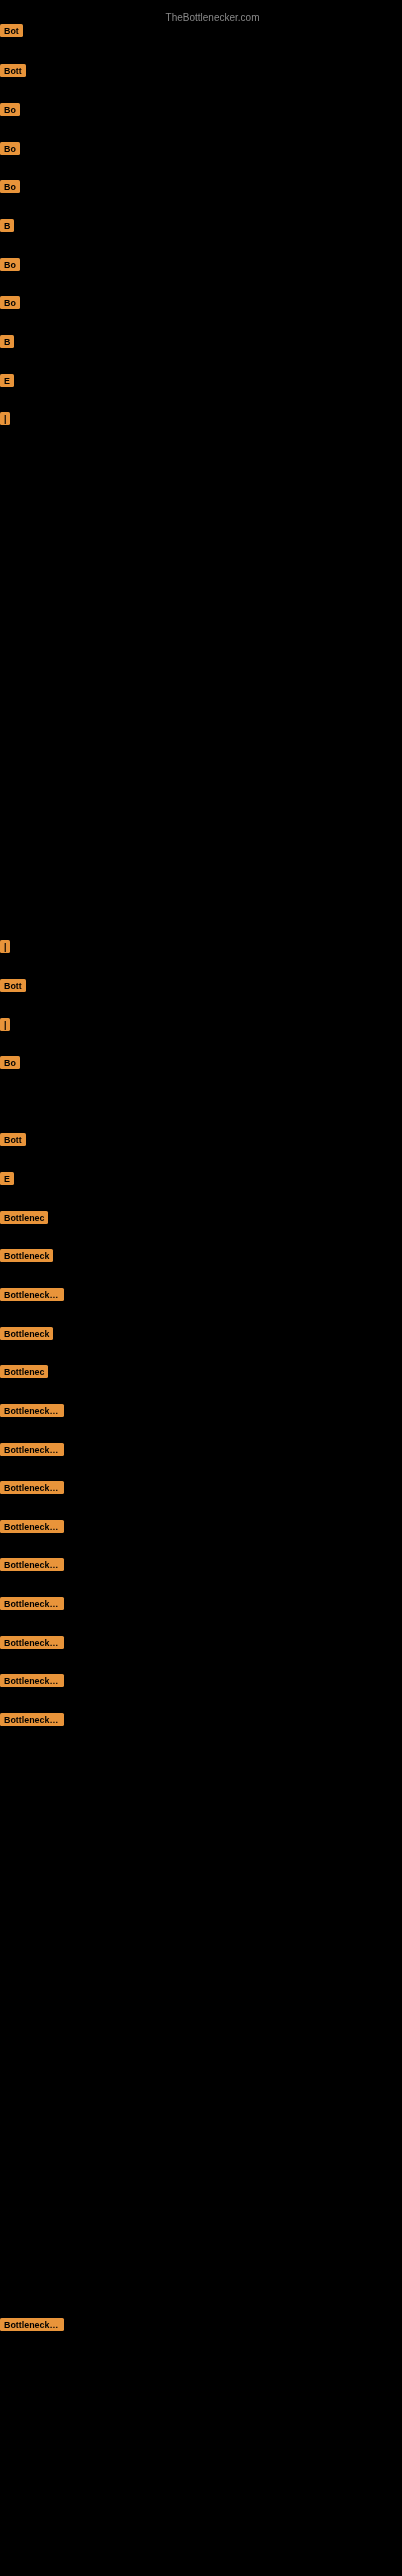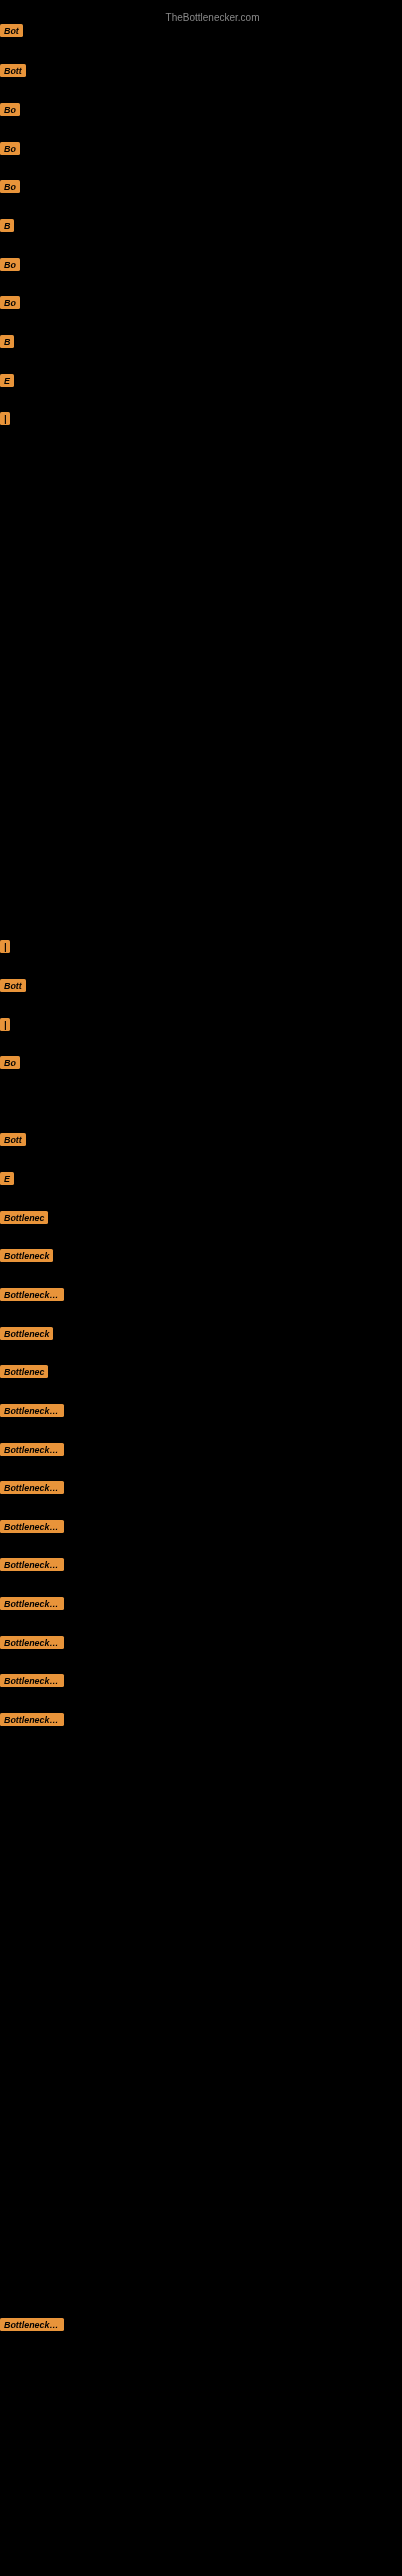--- a/index.html
+++ b/index.html
@@ -29,21 +29,20 @@
       background-color: #E8943A;
       color: #000000;
       font-size: 8.9px;
       font-weight: bold;
       padding: 1.6px 4px;
       border-radius: 1.6px;
       white-space: nowrap;
       overflow: hidden;
       text-overflow: ellipsis;
       max-width: 64px;
-      font-style: italic;
     }
   </style>
 </head>
 <body>
 
 <div class="site-title">TheBottlenecker.com</div>
 
 <div id="badges-container">
     <div class="label-badge" style="top: 24px; left: 0px;">Bot</div>
     <div class="label-badge" style="top: 64px; left: 0px;">Bott</div>

